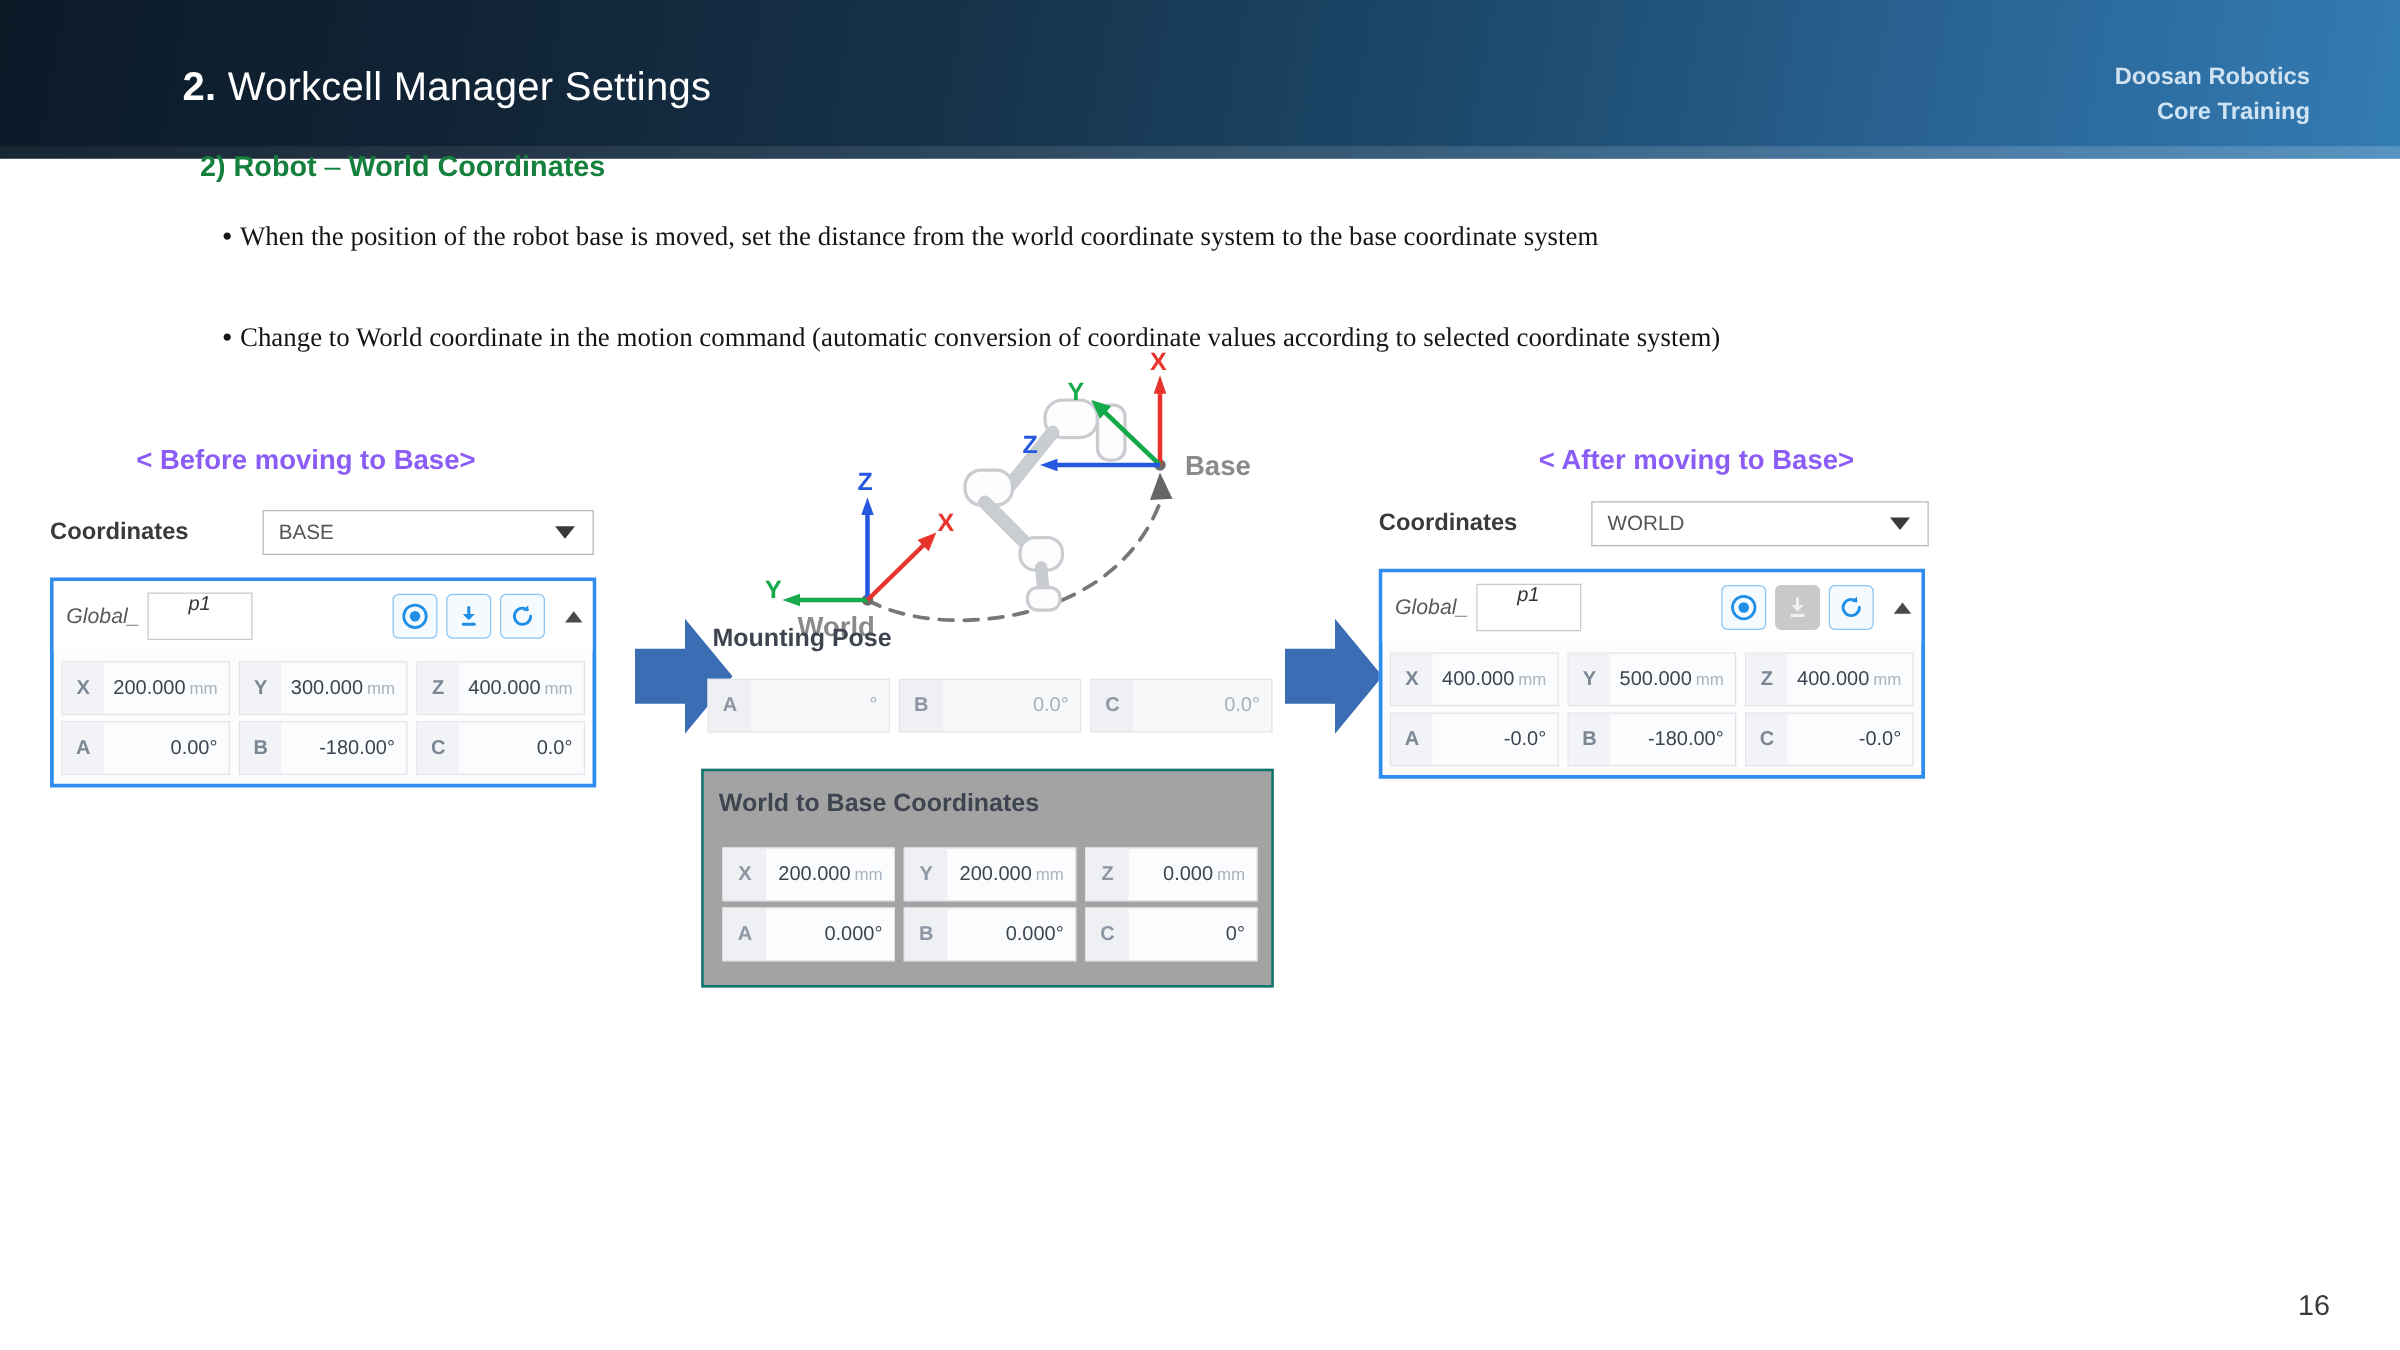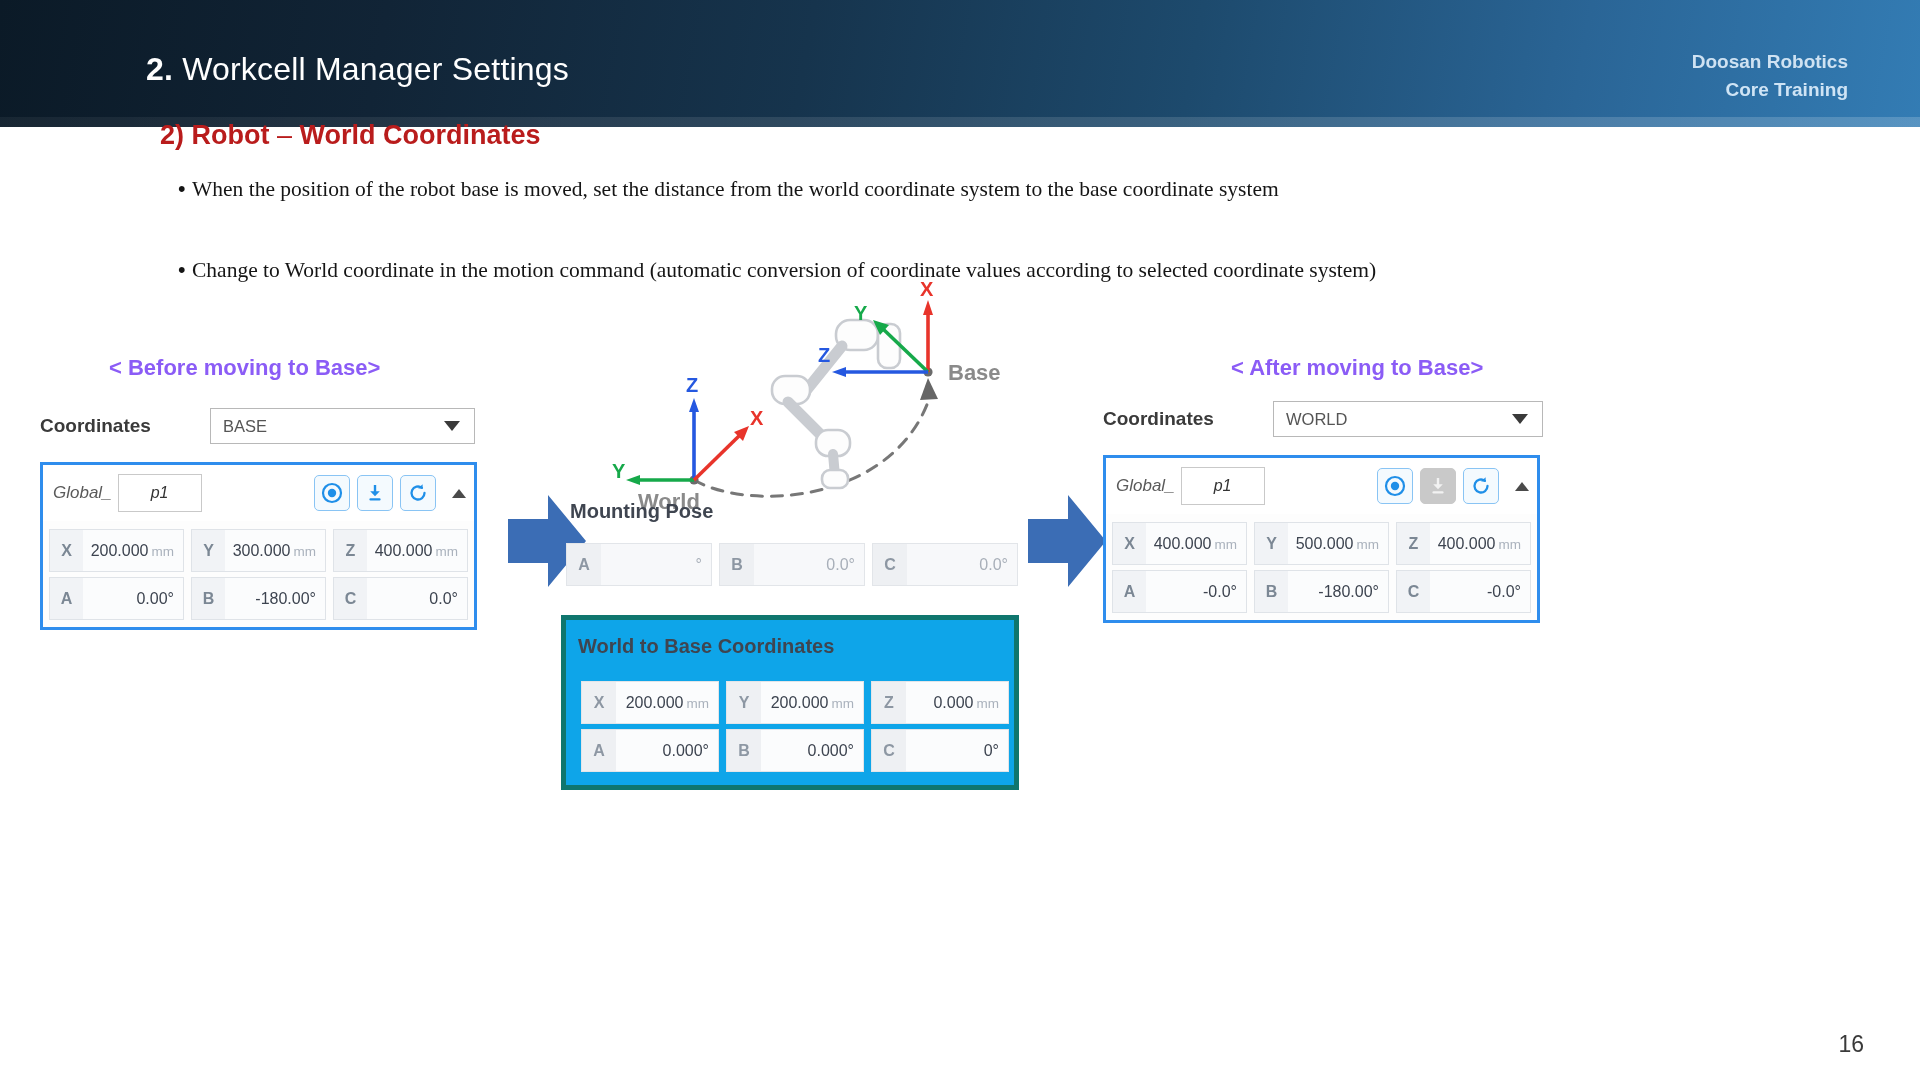--- a/index.html
+++ b/index.html
@@ -30,21 +30,21 @@
   .header-title b { font-weight: 700; }
   .brand {
     position: absolute; right: 72px; top: 48px;
     text-align: right; color: #cfe2f2; font-weight: 700; font-size: 19px; line-height: 28px;
   }
   .brand .l2 { color: #cfe4f5; }
 
   
   .sec-title {
     position: absolute; left: 160px; top: 120px;
-    font-size: 27px; color: #b91c1c; white-space: nowrap;
+    font-size: 23px; color: #15803d; white-space: nowrap;
   }
   .sec-title b { font-weight: 700; }
 
   .bullet {
     position: absolute; font-size: 21.5px; color: #151515; line-height: 34px;
   }
   .bullet .dot { position: absolute; left: 0; top: 0; }
   .bullet .txt { display: block; margin-left: 14px; font-family: Liberation Serif, serif; }
   #b1 { left: 178px; top: 172px; width: 1200px; }
   #b2 { left: 178px; top: 253px; width: 1230px; }
@@ -84,21 +84,21 @@
     position: absolute; border: 3px solid #2f8ded; background: #fdfdfd;
     padding: 0;
   }
   .pose-head {
     display: flex; align-items: center; height: 56px; padding: 0 8px 0 10px;
     background: #fff; position: relative; font-style: italic;
   }
   .pose-head .gname { font-size: 17px; color: #5a5a5a; margin-right: 6px; }
   .pose-head .pname {
     border: 1px solid #c9c9c9; background: #fff; height: 38px; width: 84px;
-    display: flex; align-items: center; justify-content: center;
+    display: flex; justify-content: center;
     font-size: 16px; color: #333;
   }
   .btn-group { margin-left: auto; display: flex; align-items: center; gap: 7px; }
   .icon-btn {
     width: 36px; height: 36px; border-radius: 5px; border: 1px solid #89c4f4;
     background: #f4fafe; display: flex; align-items: center; justify-content: center;
   }
   .icon-btn.disabled { border-color: #c9c9c9; background: #c9c9c9; }
   .collapse-caret {
     margin-left: 9px; width: 0; height: 0;
@@ -151,21 +151,21 @@
     display: flex; align-items: center; justify-content: center;
   }
   .flat-cell .val {
     flex: 1; text-align: right; padding-right: 9px; font-size: 16px; color: #a8afb9;
     white-space: nowrap;
   }
 
   
   #w2b-panel {
     position: absolute; left: 561px; top: 615px; width: 458px; height: 175px;
-    background: #0ea5e9; border: 5px solid #0f766e; padding-left: 19px;
+    background: #a3a3a3; border: 2px solid #0f766e; padding-left: 19px;
   }
   #w2b-title {
     position: absolute; left: 12px; top: 15px;
     font-size: 20px; font-weight: 700; color: #3f4550;
   }
   #w2b-grid { position: absolute; left: 15px; top: 56px; width: 428px; }
   #w2b-grid .flat-cell { background: #fbfcfd; border-color: #e2e5e9; }
   #w2b-grid .flat-cell .val { color: #3d4450; }
   #w2b-grid .flat-cell .val .unit { color: #aab2bd; font-size: 13.5px; margin-left: 3px; }
 

